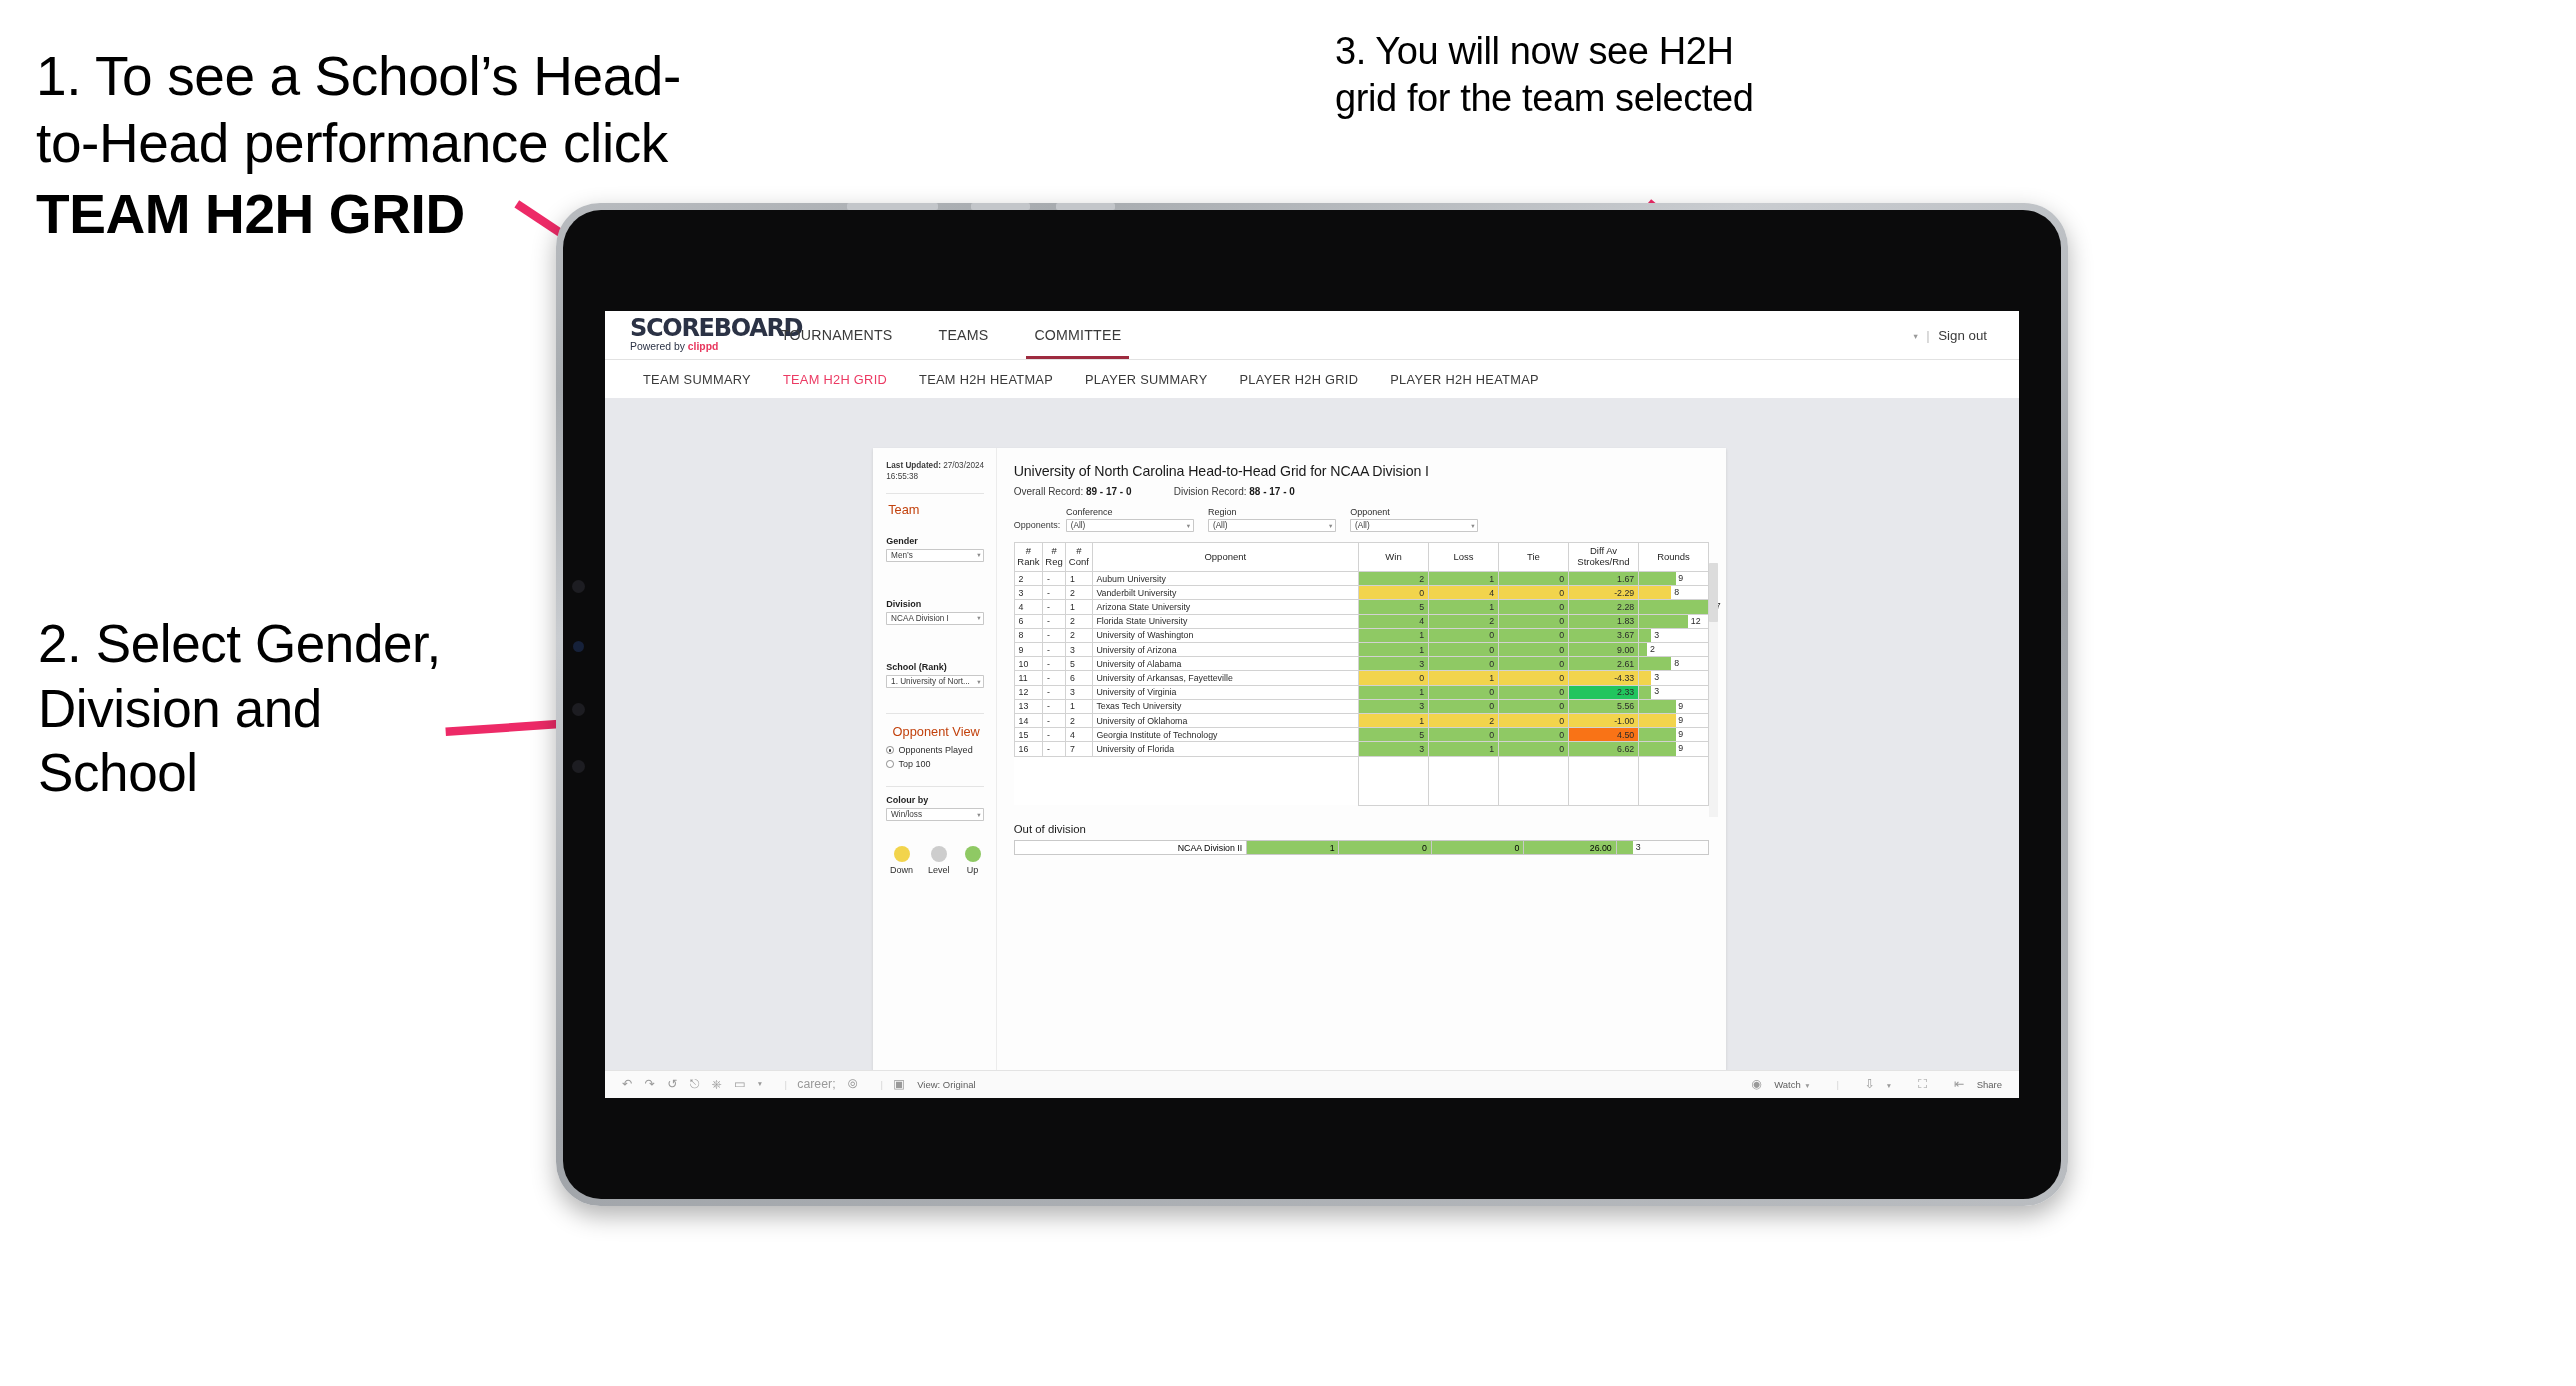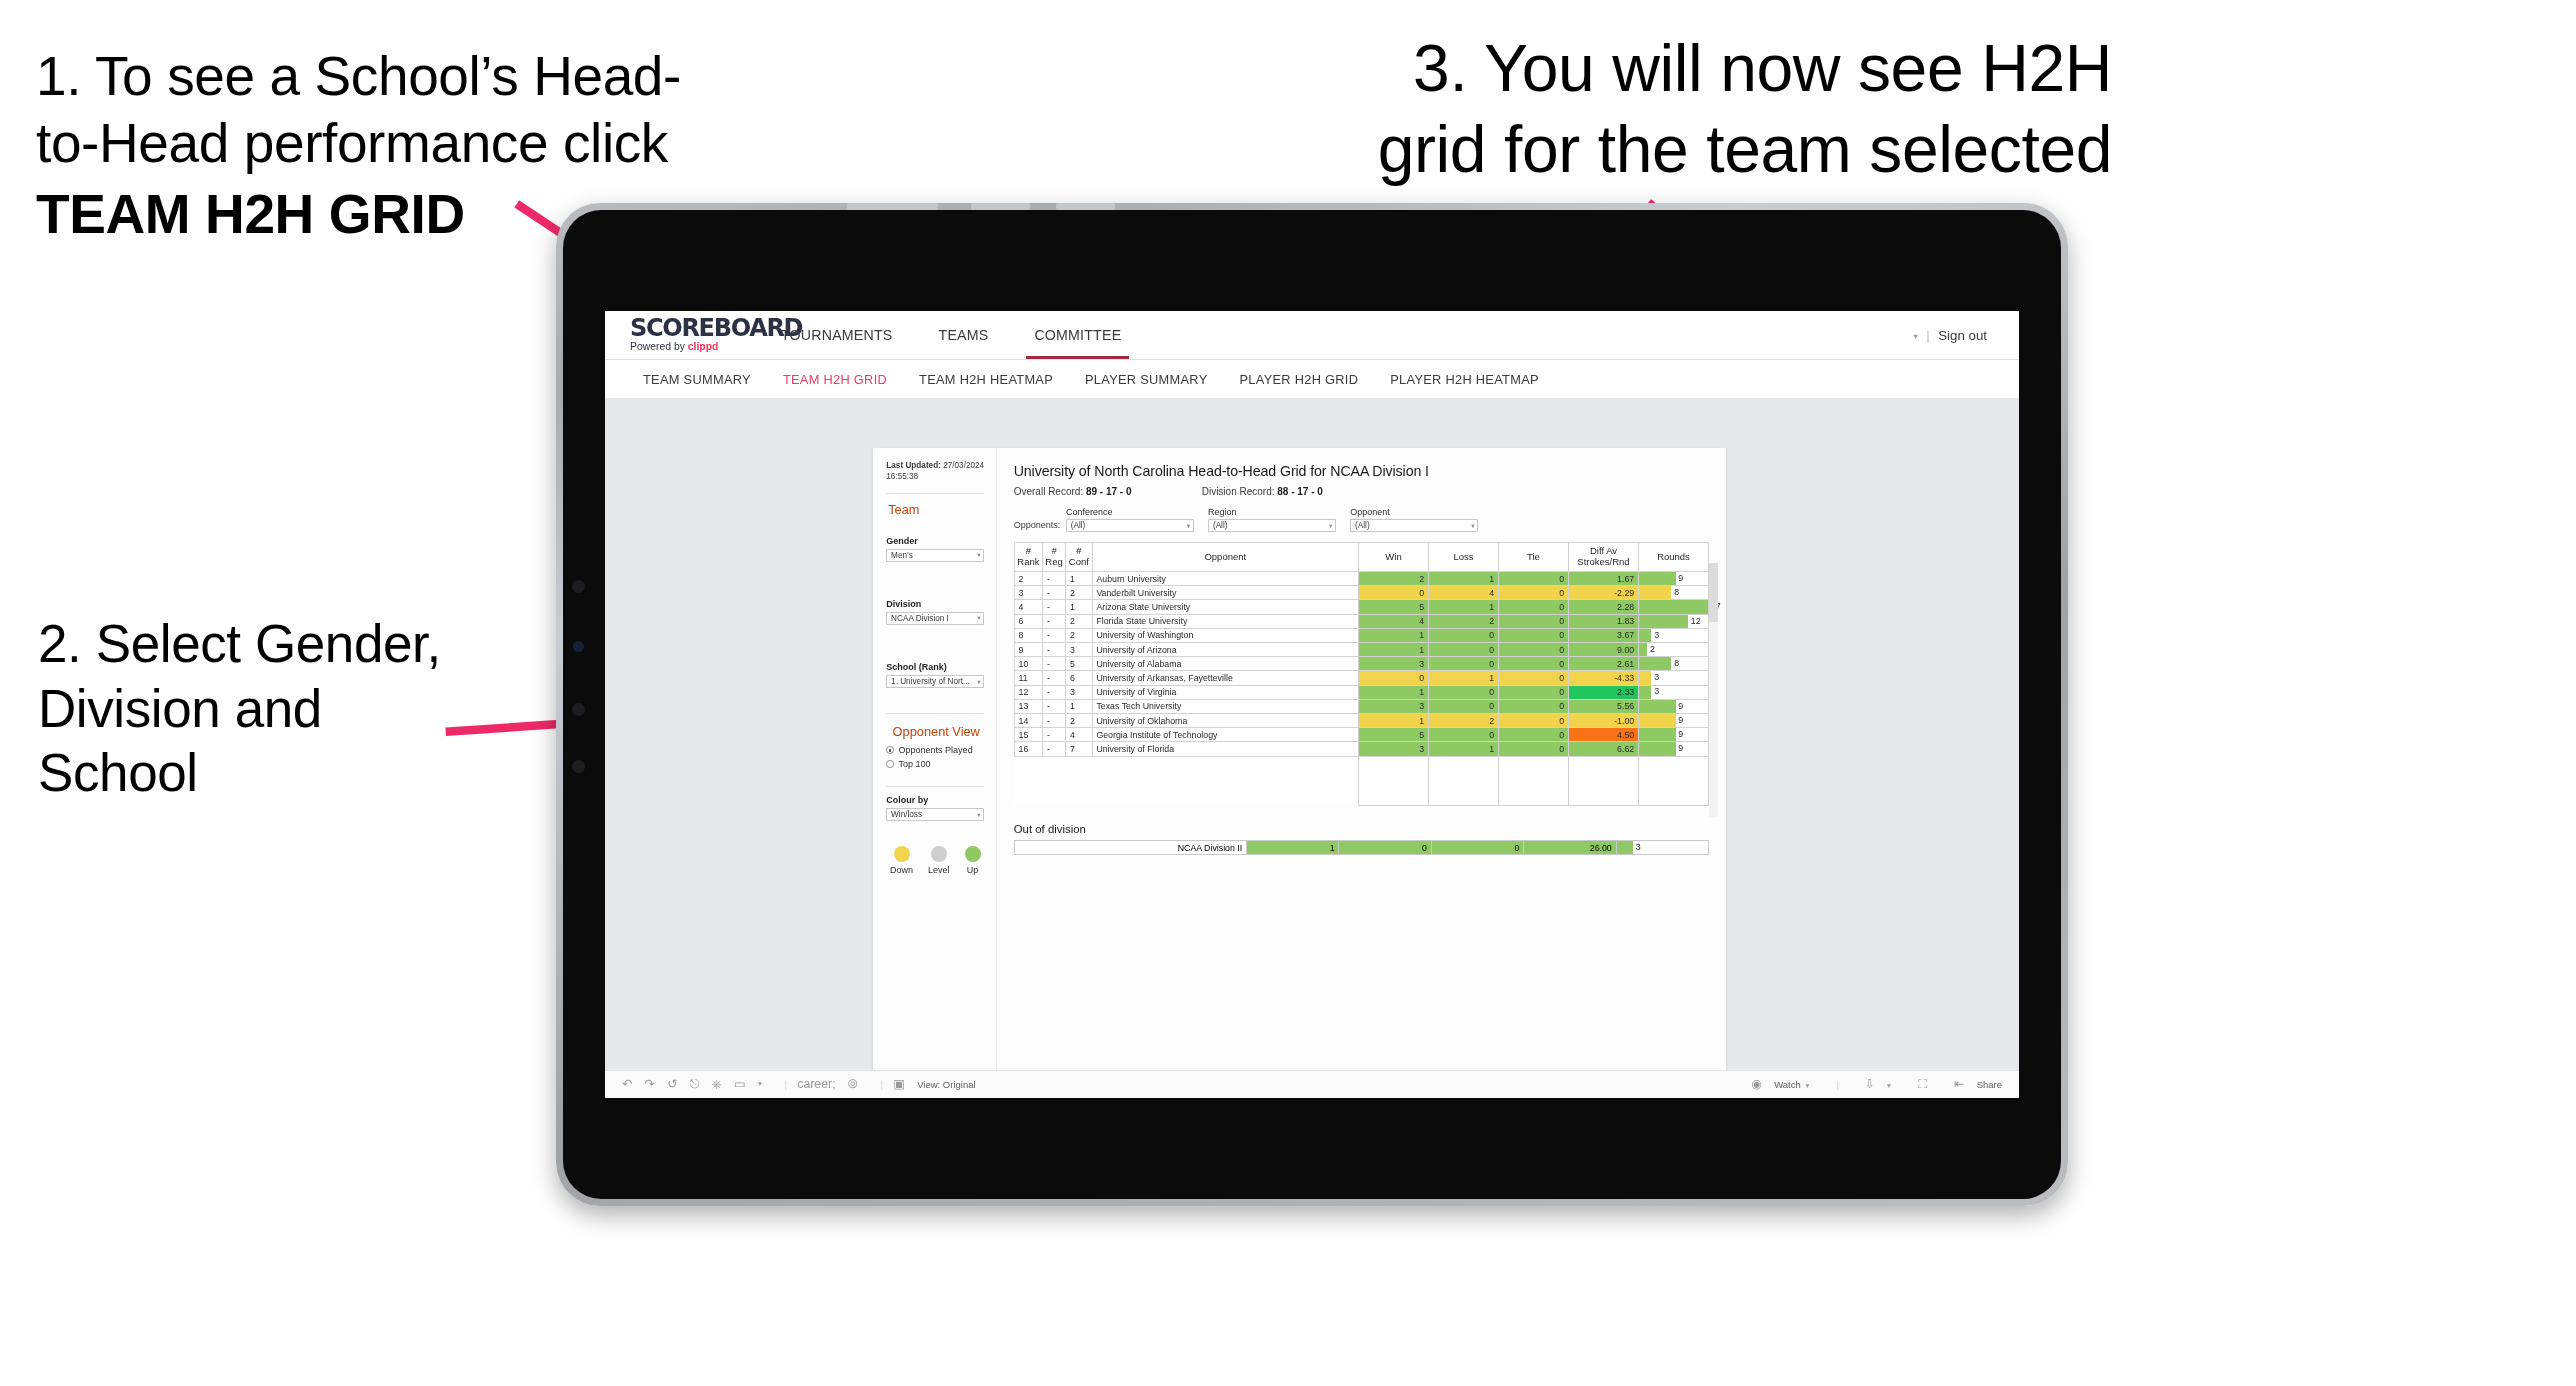--- a/index.html
+++ b/index.html
@@ -7,21 +7,21 @@
     width:2576px;height:1386px;background:#ffffff;
     font-family:"Liberation Sans",sans-serif;
     position:relative;overflow:hidden;
   }
 
   
   .anno{position:absolute;color:#000;line-height:1.22;letter-spacing:-0.4px;}
   #anno1{left:36px;top:43px;width:777px;font-size:55px;}
   #anno1 .bold{font-weight:bold;display:block;margin-top:3.8px;}
   #anno2{left:38px;top:612px;width:531px;font-size:53px;}
-  #anno3{left:1335px;top:28.4px;width:777px;font-size:66px;text-align:right;}
+  #anno3{left:1335px;top:28.4px;width:777px;font-size:38px;}
   .anno-line{display:block;}
 
   .arrow-svg{position:absolute;left:0;top:0;width:2576px;height:1386px;pointer-events:none;}
 
   
   #tablet{
     position:absolute;left:556px;top:203px;width:1512px;height:1003px;
     border-radius:44px;
     background:linear-gradient(160deg,#b9bcc0 0%,#a7abaf 12%,#c9ccd0 28%,#9fa3a8 60%,#babdc1 100%);
     padding:6.6px;box-sizing:border-box;
@@ -100,21 +100,21 @@
   .lg{text-align:center;}
   .lg .dot{width:16px;height:16px;border-radius:50%;margin:0 auto 2.8px;}
   .lg .lb{font-size:9px;color:#2e2e2e;}
 
   
   #content{flex:1;padding:15px 17px 0 17px;position:relative;box-sizing:border-box;}
   #sheet-title{font-size:14.2px;color:#1a1a1a;letter-spacing:-0.1px;}
   #records{display:flex;margin-top:6.6px;font-size:10px;color:#3a3a3a;}
   #records .rec{margin-right:0;}
   #records .rec b{color:#1a1a1a;font-weight:bold;}
-  #records .rec:first-child{width:188px;}
+  #records .rec:first-child{width:160px;}
 
   #filters{display:flex;align-items:flex-end;margin-top:10.4px;}
   #filters .oplabel{font-size:9px;color:#3a3a3a;padding-bottom:1.9px;margin-right:5.7px;}
   .filt{margin-right:14.2px;}
   .filt .fl{font-size:9px;color:#2e2e2e;margin-bottom:1.9px;}
   .filt .select{width:128px;}
 
   
   .tbl{width:100%;border-collapse:collapse;margin-top:9.5px;table-layout:fixed;
        font-size:8.8px;color:#2a2a2a;}

